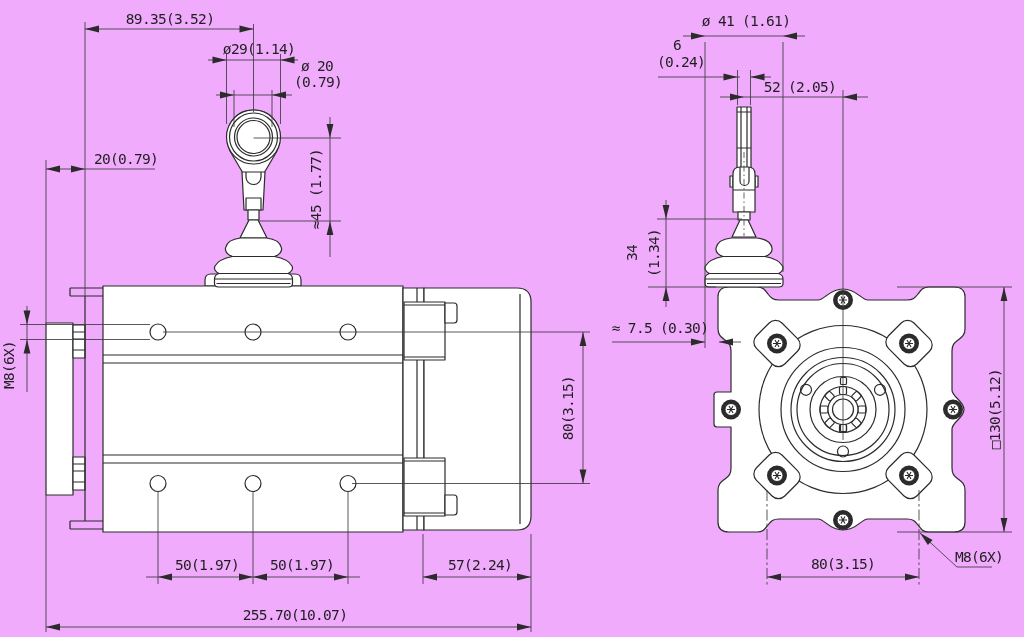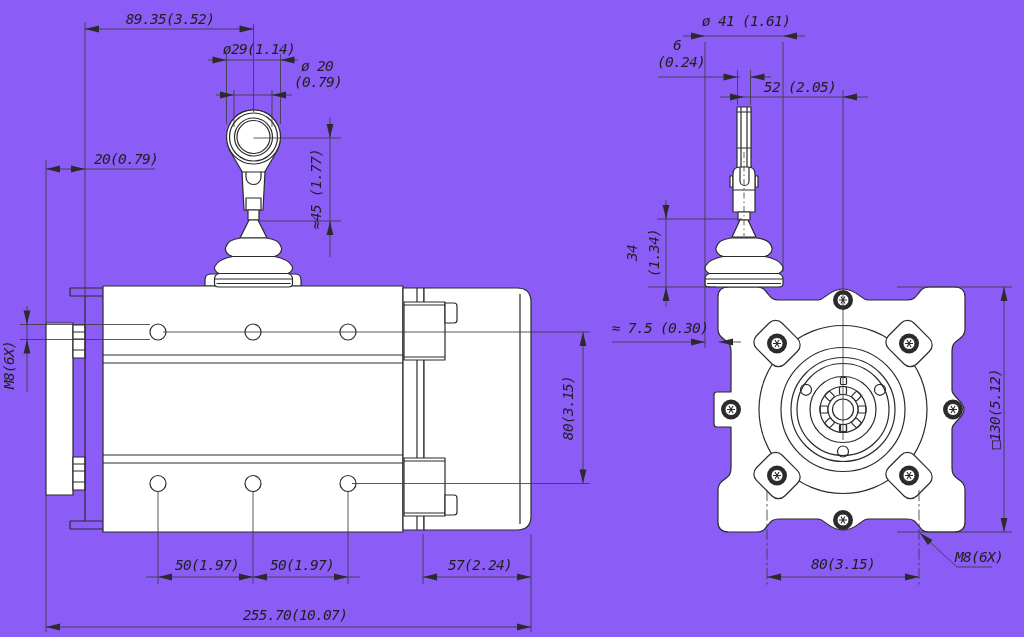--- a/index.html
+++ b/index.html
@@ -1,16 +1,16 @@
 <!DOCTYPE html>
 <html><head>
 <meta charset="utf-8">
 <style>
   html,body{margin:0;padding:0;background:#ffffff;}
-  .stage{width:1024px;height:637px;background:#8b5cf6;position:relative;overflow:hidden;font-style:italic;}
+  .stage{width:1024px;height:637px;background:#f0abfc;position:relative;overflow:hidden;}
   svg{display:block;}
   .o  {fill:none;stroke:#2b2b2b;stroke-width:1.2;stroke-linecap:butt;stroke-linejoin:round;}
   .ow {fill:#ffffff;stroke:#2b2b2b;stroke-width:1.2;stroke-linejoin:round;}
   .t  {fill:none;stroke:#3c3c3c;stroke-width:0.85;}
   .cl {fill:none;stroke:#3c3c3c;stroke-width:0.85;stroke-dasharray:11 3 2.5 3;}
   .dsh{fill:none;stroke:#3c3c3c;stroke-width:0.8;stroke-dasharray:6 3 1.5 3;}
   .dim{font-family:"DejaVu Sans Mono","Liberation Mono",monospace;font-size:14.5px;letter-spacing:-0.7px;fill:#1f1f1f;text-anchor:middle;}
   .arr{fill:#2b2b2b;}
   .sc2{fill:#ffffff;stroke:#2b2b2b;stroke-width:1;}
   .sc3{stroke:#2b2b2b;stroke-width:1.1;}

